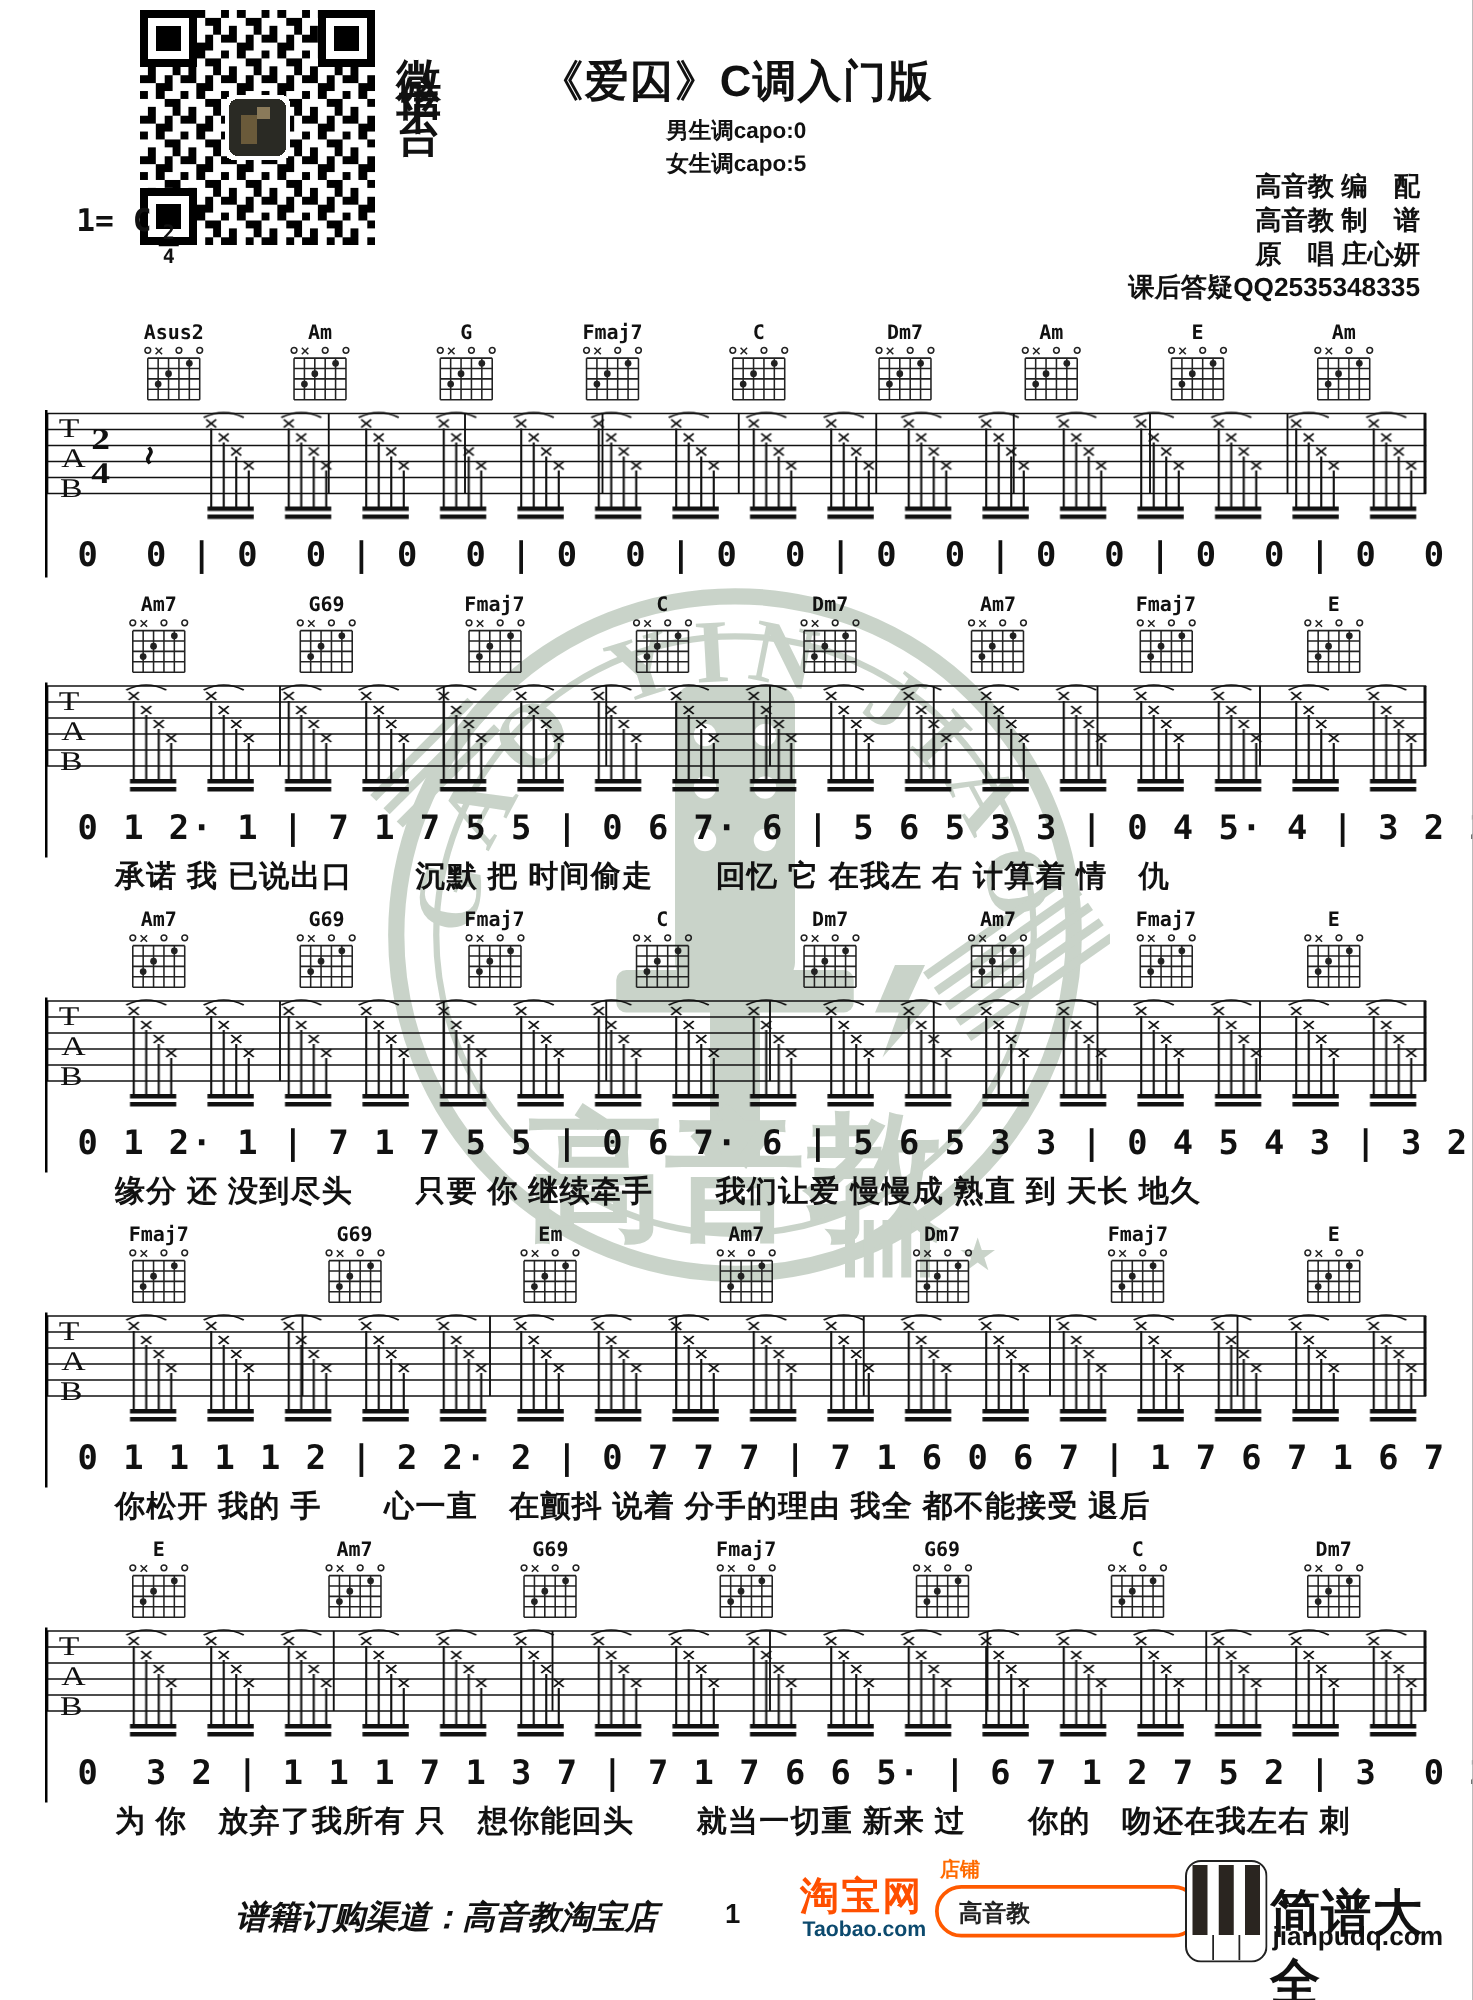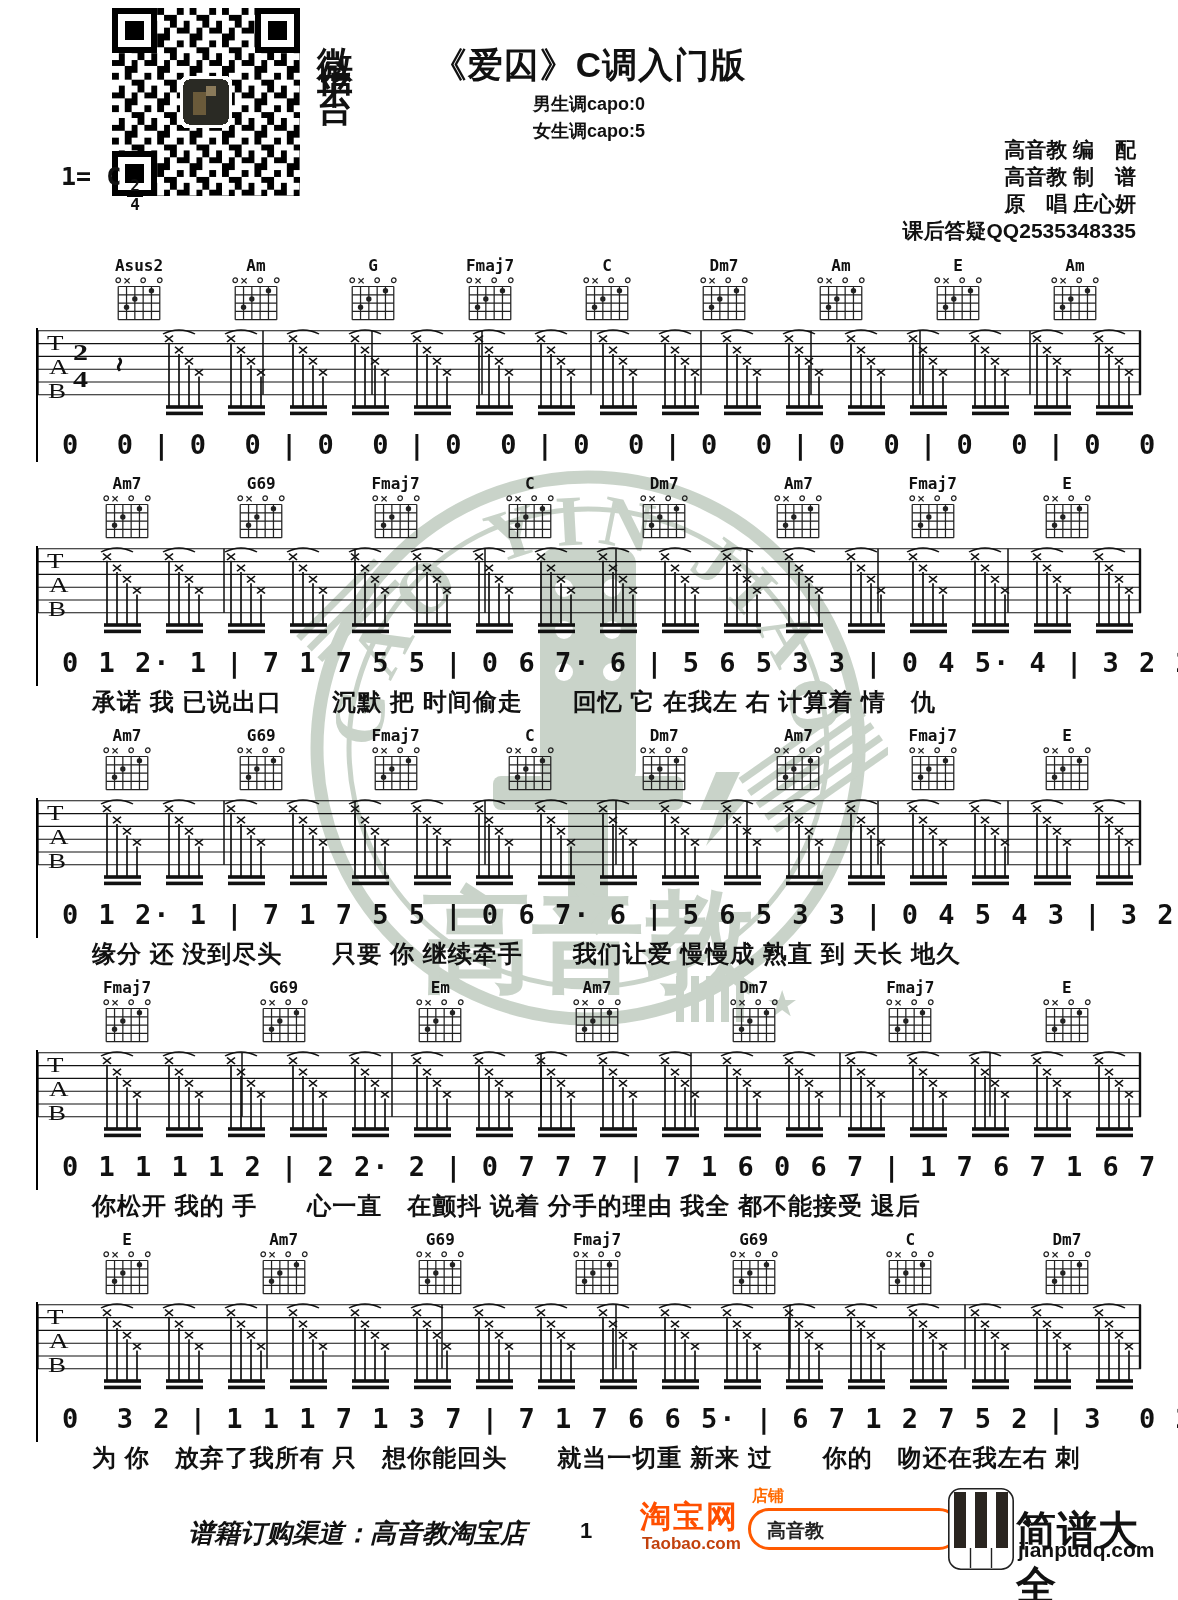--- a/index.html
+++ b/index.html
@@ -34,21 +34,21 @@
   .lyrics{height:34px;line-height:32px;font-size:24px;font-weight:700;letter-spacing:1px;
           padding-left:92px;white-space:pre;overflow:hidden;}
   .lyrics:empty{display:none;}
   .sysline{position:absolute;left:36px;top:72px;bottom:34px;width:2px;background:#000;}
   .sys.s1 .sysline{bottom:6px;}
   
   footer{position:relative;height:110px;z-index:1;margin-top:10px;}
   .order{position:absolute;left:188px;top:30px;font-size:26px;font-weight:800;font-style:italic;}
   .pageno{position:absolute;left:580px;top:32px;font-size:22px;font-weight:600;}
   .tb-name{position:absolute;left:640px;top:10px;font-size:31px;font-weight:900;color:#ff4f00;letter-spacing:2px;}
-  .tb-dom{position:absolute;left:642px;top:48px;font-size:17px;font-weight:800;color:#c2410c;}
+  .tb-dom{position:absolute;left:642px;top:48px;font-size:17px;font-weight:800;color:#0c4a6e;}
   .shop-label{position:absolute;left:752px;top:0px;font-size:16px;font-weight:800;color:#ff6a00;}
   .shop-pill{position:absolute;left:748px;top:22px;width:212px;height:42px;border:3px solid #ff5a00;
              border-radius:23px;box-sizing:border-box;}
   .shop-pill span{display:block;margin:7px 0 0 16px;font-size:19px;font-weight:700;color:#222;}
   .piano{position:absolute;left:948px;top:2px;}
   .jp-name{position:absolute;left:1016px;top:17px;font-size:40px;font-weight:800;letter-spacing:1px;}
   .jp-dom{position:absolute;left:1018px;top:52px;font-size:21px;font-weight:600;}
 </style>
 </head>
 <body>

